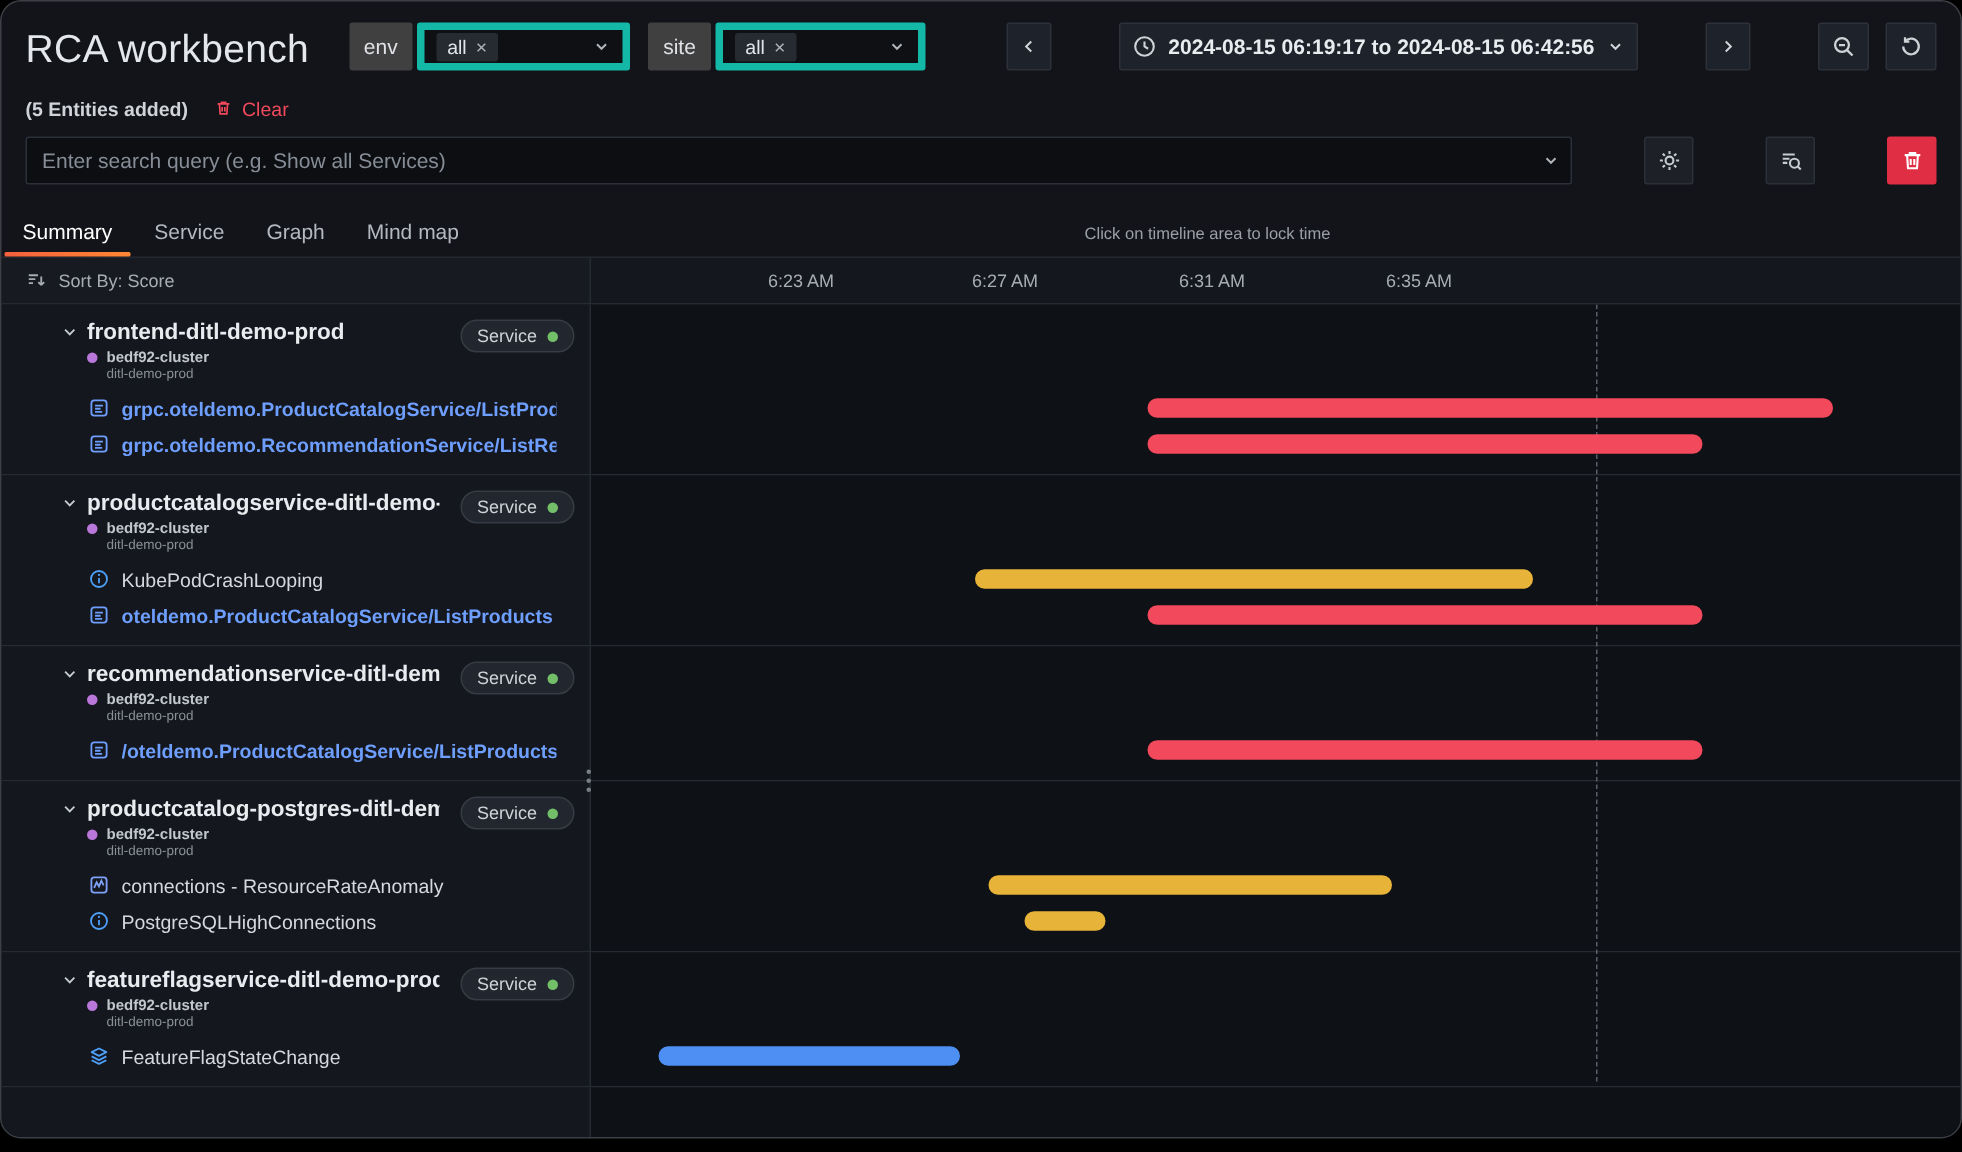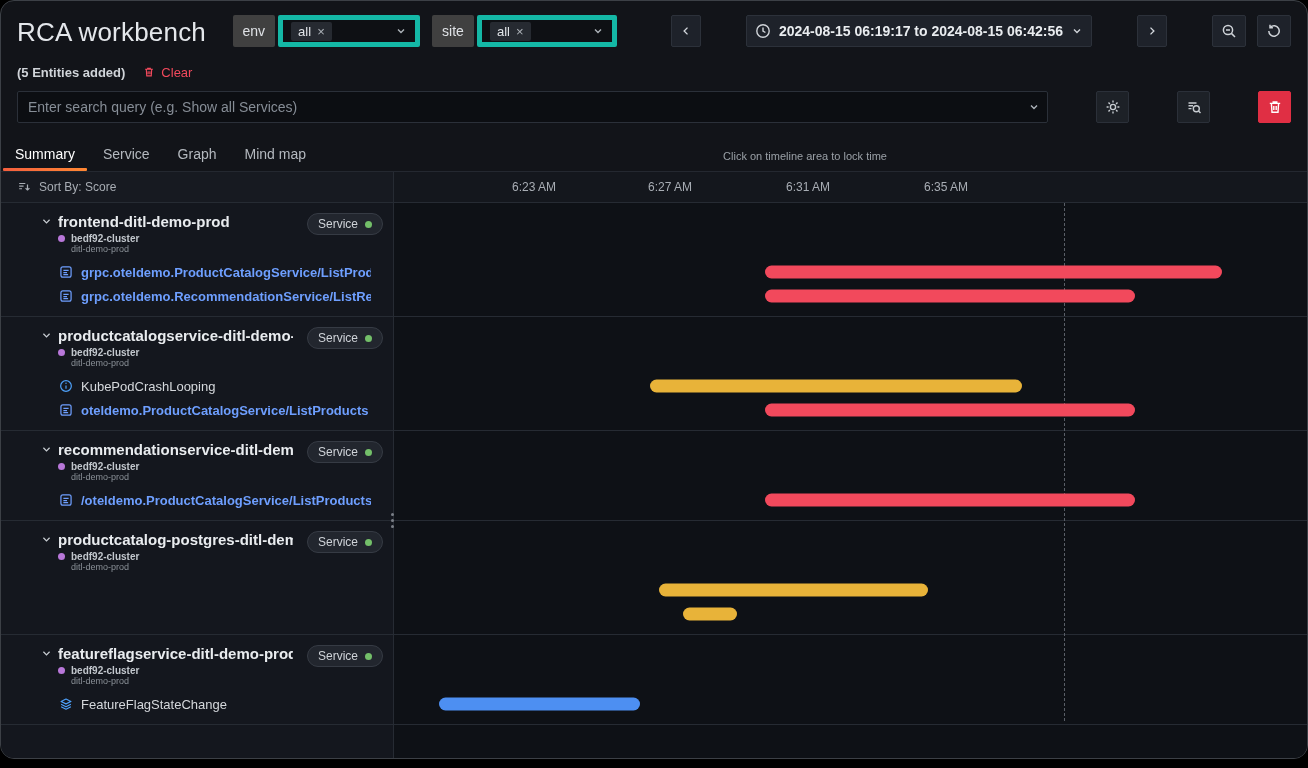--- a/index.html
+++ b/index.html
@@ -394,20 +394,41 @@
           <span class="cl-lines">
             <span class="cl1">bedf92-cluster</span>
             <span class="cl2">ditl-demo-prod</span>
           </span>
         </div>
         <span class="pill">
           <span class="pill-label">Service</span>
           <span class="gdot"></span>
         </span>
       </div>
+      <div class="g-items">
+              <div class="item">
+    <span class="item-icon">
+                  <svg class="s14" viewBox="0 0 16 16" fill="none" stroke="#7da2f7" stroke-width="1.4">
+                    <rect x="2.2" y="2.2" width="11.6" height="11.6" rx="2.2"></rect>
+                    <path d="M4.3 10.2l1.9-4.2 1.8 3.1 1.8-4.4 1.7 3.6"></path>
+                  </svg>
+                </span>
+    <span class="item-label">connections - ResourceRateAnomaly</span>
+  </div>
+              <div class="item">
+    <span class="item-icon">
+                  <svg class="s14" viewBox="0 0 16 16" fill="none" stroke="#4d9ff7" stroke-width="1.4">
+                    <circle cx="8" cy="8" r="6.1"></circle>
+                    <path d="M8 7.3v3.9"></path>
+                    <circle cx="8" cy="4.9" r="0.85" fill="#4d9ff7" stroke="none"></circle>
+                  </svg>
+                </span>
+    <span class="item-label">PostgreSQLHighConnections</span>
+  </div>
+            </div>
     </div>
     <div class="g-right">
       <div class="spacer"></div>
     <div class="bar-row">
               <div class="bar" style="left: 265px; width: 269px; background: rgb(232, 179, 57);"></div>
             </div>
             <div class="bar-row">
               <div class="bar" style="left: 289px; width: 54px; background: rgb(232, 179, 57);"></div>
             </div>
           </div>

